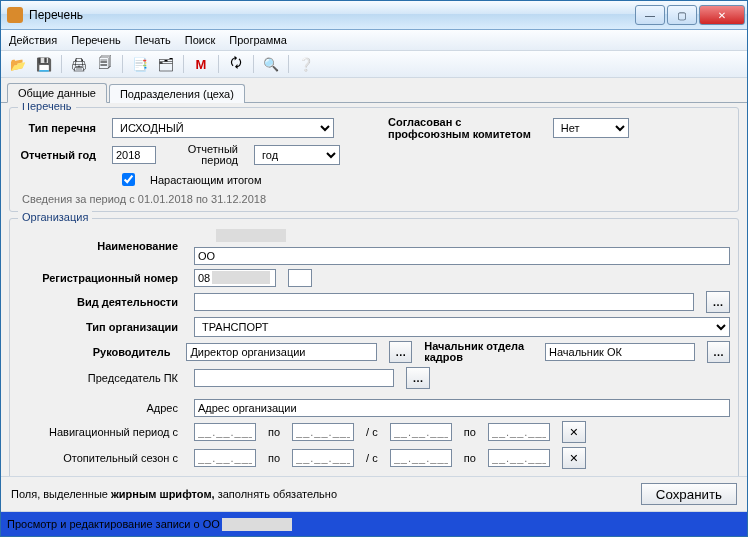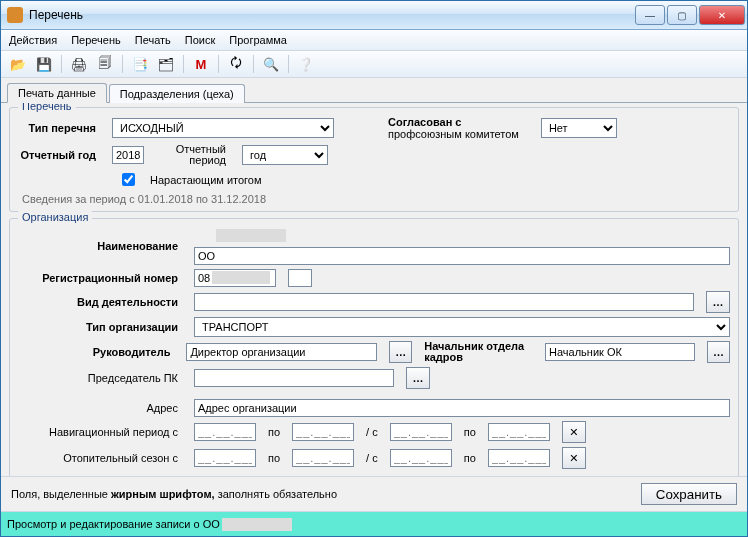--- a/index.html
+++ b/index.html
@@ -32,21 +32,21 @@
   select{height:20px;}
   .sel-hi{background:#2a6ad2;color:#fff;}
   .chk{width:13px;height:13px;}
   .smbtn{width:22px;height:20px;border:1px solid #7a8ba0;background:linear-gradient(#fdfdfd,#e3e7ec);display:flex;align-items:center;justify-content:center;font-weight:bold;}
   .date{width:62px;letter-spacing:1px;color:#888;}
   .dateclear{width:22px;height:20px;border:1px solid #7a8ba0;background:linear-gradient(#fdfdfd,#e3e7ec);display:flex;align-items:center;justify-content:center;}
   
   .footer{padding:6px 10px;border-top:1px solid #cfd8e2;display:flex;align-items:center;}
   .footer .hint{flex:1;}
   .btn{height:22px;padding:0 14px;border:1px solid #7a8ba0;background:linear-gradient(#fdfdfd,#e3e7ec);margin-left:6px;}
-  .status{height:20px;border-top:1px solid #cfd8e2;padding:2px 6px;display:flex;align-items:center;background:#5eead4;}
+  .status{height:20px;border-top:1px solid #cfd8e2;padding:2px 6px;display:flex;align-items:center;background:#1d4ed8;}
   .masked{background:#dcdcdc;color:#dcdcdc;display:inline-block;height:13px;}
   .info{color:#6a6a6a;}
 </style>
 </head>
 <body>
 
 <div class="window">
 
   <div class="titlebar">
     <div class="icon"></div>
@@ -79,43 +79,43 @@
     <div class="tbtn" style="color:#c00;font-weight:bold">M</div>
     <div class="tsep"></div>
     <div class="tbtn">🗘</div>
     <div class="tsep"></div>
     <div class="tbtn">🔍</div>
     <div class="tsep"></div>
     <div class="tbtn" style="color:#1a6adf">❔</div>
   </div>
 
   <div class="tabs">
-    <div class="tab active">Печать данные</div>
+    <div class="tab active">Общие данные</div>
     <div class="tab">Подразделения (цеха)</div>
   </div>
 
   <div class="tabpage">
 
     <div class="group">
       <div class="legend">Перечень</div>
       <div class="row">
         <div class="lbl" style="width:78px;font-weight:bold">Тип перечня</div>
         <div style="position:relative">
           <select style="width:222px"><option class="sel-hi">ИСХОДНЫЙ</option></select>
         </div>
         <div style="width:30px"></div>
         <div style="line-height:12px">
           <div class="lbl" style="text-align:left;font-weight:bold">Согласован с</div>
-          <div class="lbl" style="text-align:right;font-weight:normal">профсоюзным комитетом</div>
+          <div class="lbl" style="text-align:right;font-weight:bold">профсоюзным комитетом</div>
         </div>
         <select style="width:76px;margin-left:6px"><option>Нет</option></select>
       </div>
       <div class="row">
         <div class="lbl" style="width:78px;font-weight:bold;line-height:11px">Отчетный год</div>
-        <input type="text" style="width: 32px;" value="2018">
+        <input type="text" style="width: 44px;" value="2018">
         <div class="lbl" style="width:60px;line-height:11px;margin-left:10px">Отчетный период</div>
         <select style="width:86px"><option>год</option></select>
       </div>
       <div class="row" style="margin-left:100px">
         <input type="checkbox" class="chk" checked="" style="">
         <span>Нарастающим итогом</span>
       </div>
       <div class="row info" style="margin:0 0 0 4px">Сведения за период с 01.01.2018 по 31.12.2018</div>
     </div>
 

